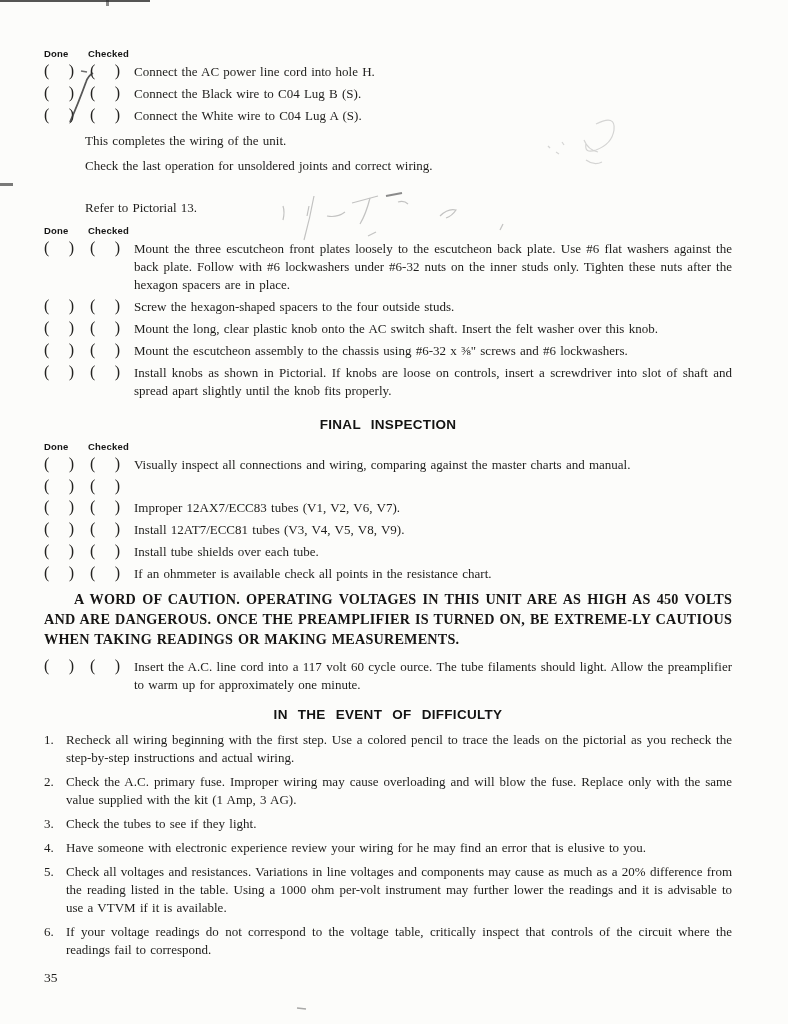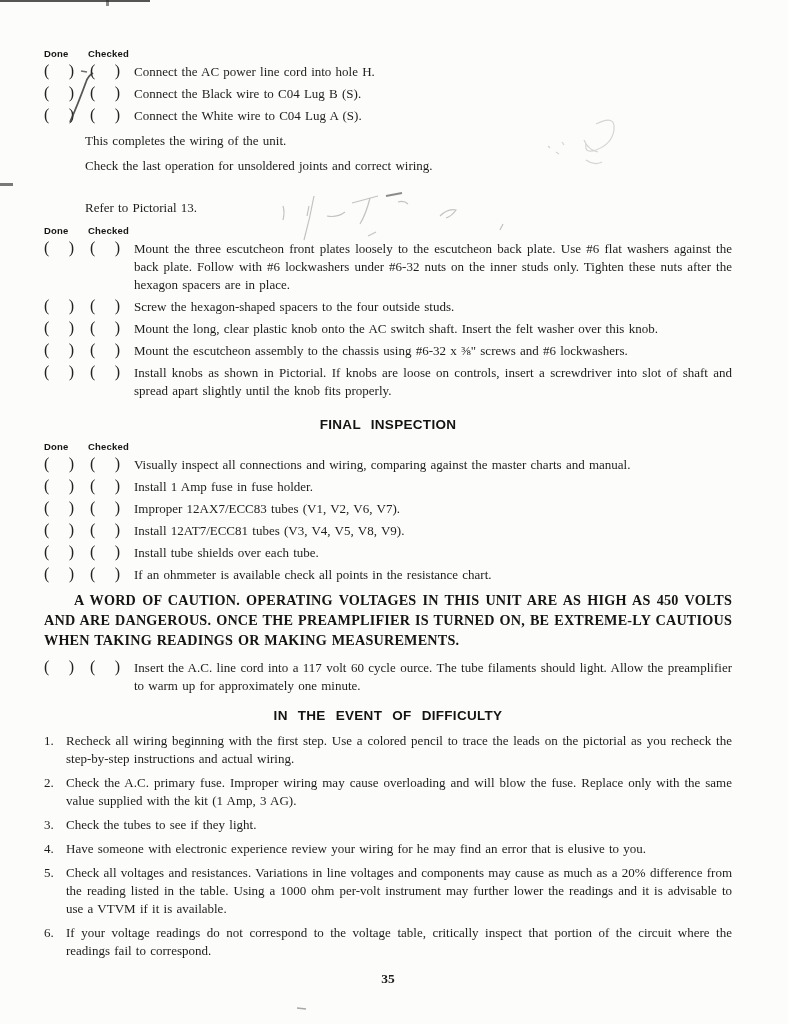--- a/index.html
+++ b/index.html
@@ -50,21 +50,21 @@
     font-weight:bold;text-align:justify;text-indent:30px;
     font-size:14.2px;line-height:20px;letter-spacing:.2px;
     color:#161514;margin:6px 0 0 0;
   }
   .acrow{margin-top:8px;}
 
   .dif-item{display:flex;align-items:baseline;margin-top:6px;}
   .dif-item .num{flex:0 0 22px;}
   .dif-item .dtxt{flex:1;text-align:justify;}
 
-  .pageno{text-align:center;margin-top:10px;font-size:13.5px;font-weight:bold;}
+  .pageno{text-align:left;margin-top:10px;font-size:13.5px;}
 </style>
 </head>
 <body>
 
 <div class="page">
 
   <div class="content">
 
     <div class="colhead">
       <span class="ch-done">Done</span><span class="ch-checked">Checked</span>
@@ -188,21 +188,20 @@
     </div>
     <div class="row">
       <span class="cb done">
           <span>(</span>
           <span>)</span>
         </span>
       <span class="cb checked">
           <span>(</span>
           <span>)</span>
         </span>
-      <div class="txt">Install 1 Amp fuse in fuse holder.</div>
     </div>
     <div class="row">
       <span class="cb done">
           <span>(</span>
           <span>)</span>
         </span>
       <span class="cb checked">
           <span>(</span>
           <span>)</span>
         </span>
@@ -273,21 +272,21 @@
     <div class="dif-item">
       <span class="num">4.</span>
       <div class="dtxt">Have someone with electronic experience review your wiring for he may find an error that is elusive to you.</div>
     </div>
     <div class="dif-item">
       <span class="num">5.</span>
       <div class="dtxt">Check all voltages and resistances. Variations in line voltages and components may cause as much as a 20% difference from the reading listed in the table. Using a 1000 ohm per-volt instrument may further lower the readings and it is advisable to use a VTVM if it is available.</div>
     </div>
     <div class="dif-item">
       <span class="num">6.</span>
-      <div class="dtxt">If your voltage readings do not correspond to the voltage table, critically inspect that portion of the circuit where the readings fail to correspond.</div>
+      <div class="dtxt">If your voltage readings do not correspond to the voltage table, critically inspect that controls of the circuit where the readings fail to correspond.</div>
     </div>
 
     <div class="pageno">35</div>
   </div>
 
   <svg class="marks" viewBox="0 0 788 1024" xmlns="http://www.w3.org/2000/svg">
     <rect x="0" y="0" width="150" height="2" fill="#2b2b2b" opacity="0.8"></rect>
     <rect x="106" y="0" width="3" height="6" fill="#2b2b2b" opacity="0.55"></rect>
     <rect x="0" y="183" width="13" height="3" fill="#333333" opacity="0.65"></rect>
     <path d="M81 71 l6 1" stroke="#4a4a4a" stroke-width="1.6" fill="none" opacity="0.8"></path>

